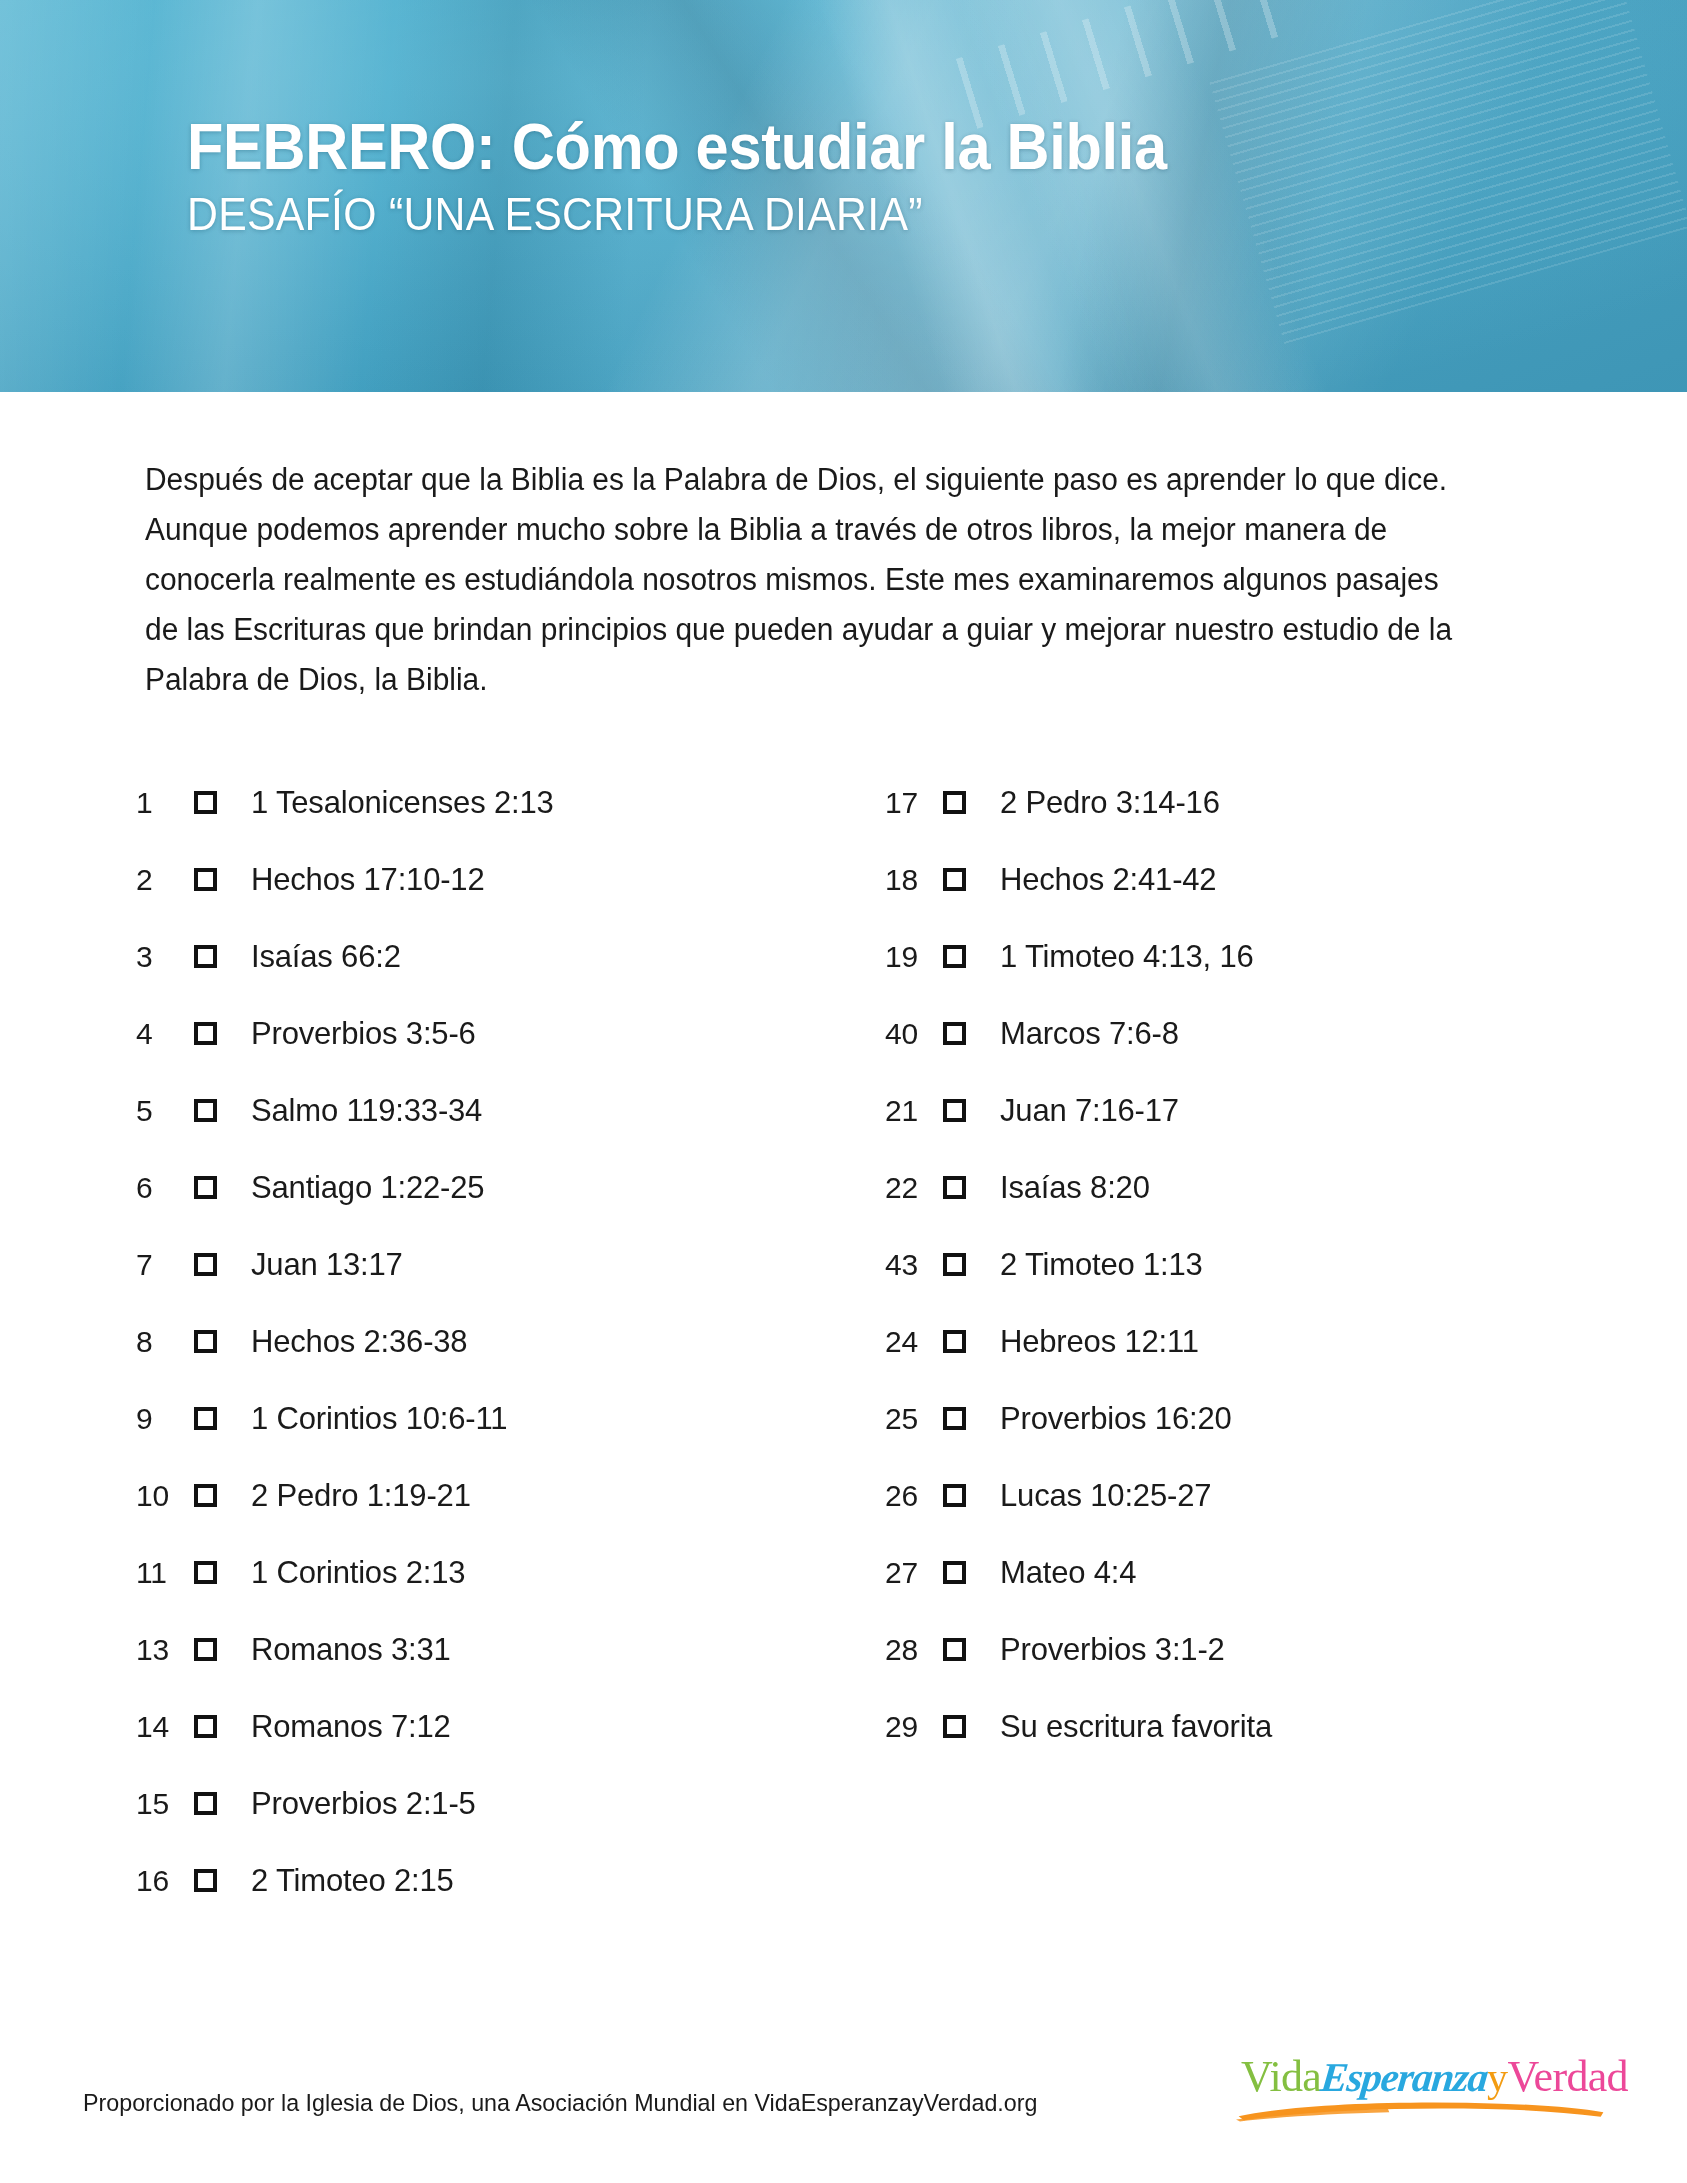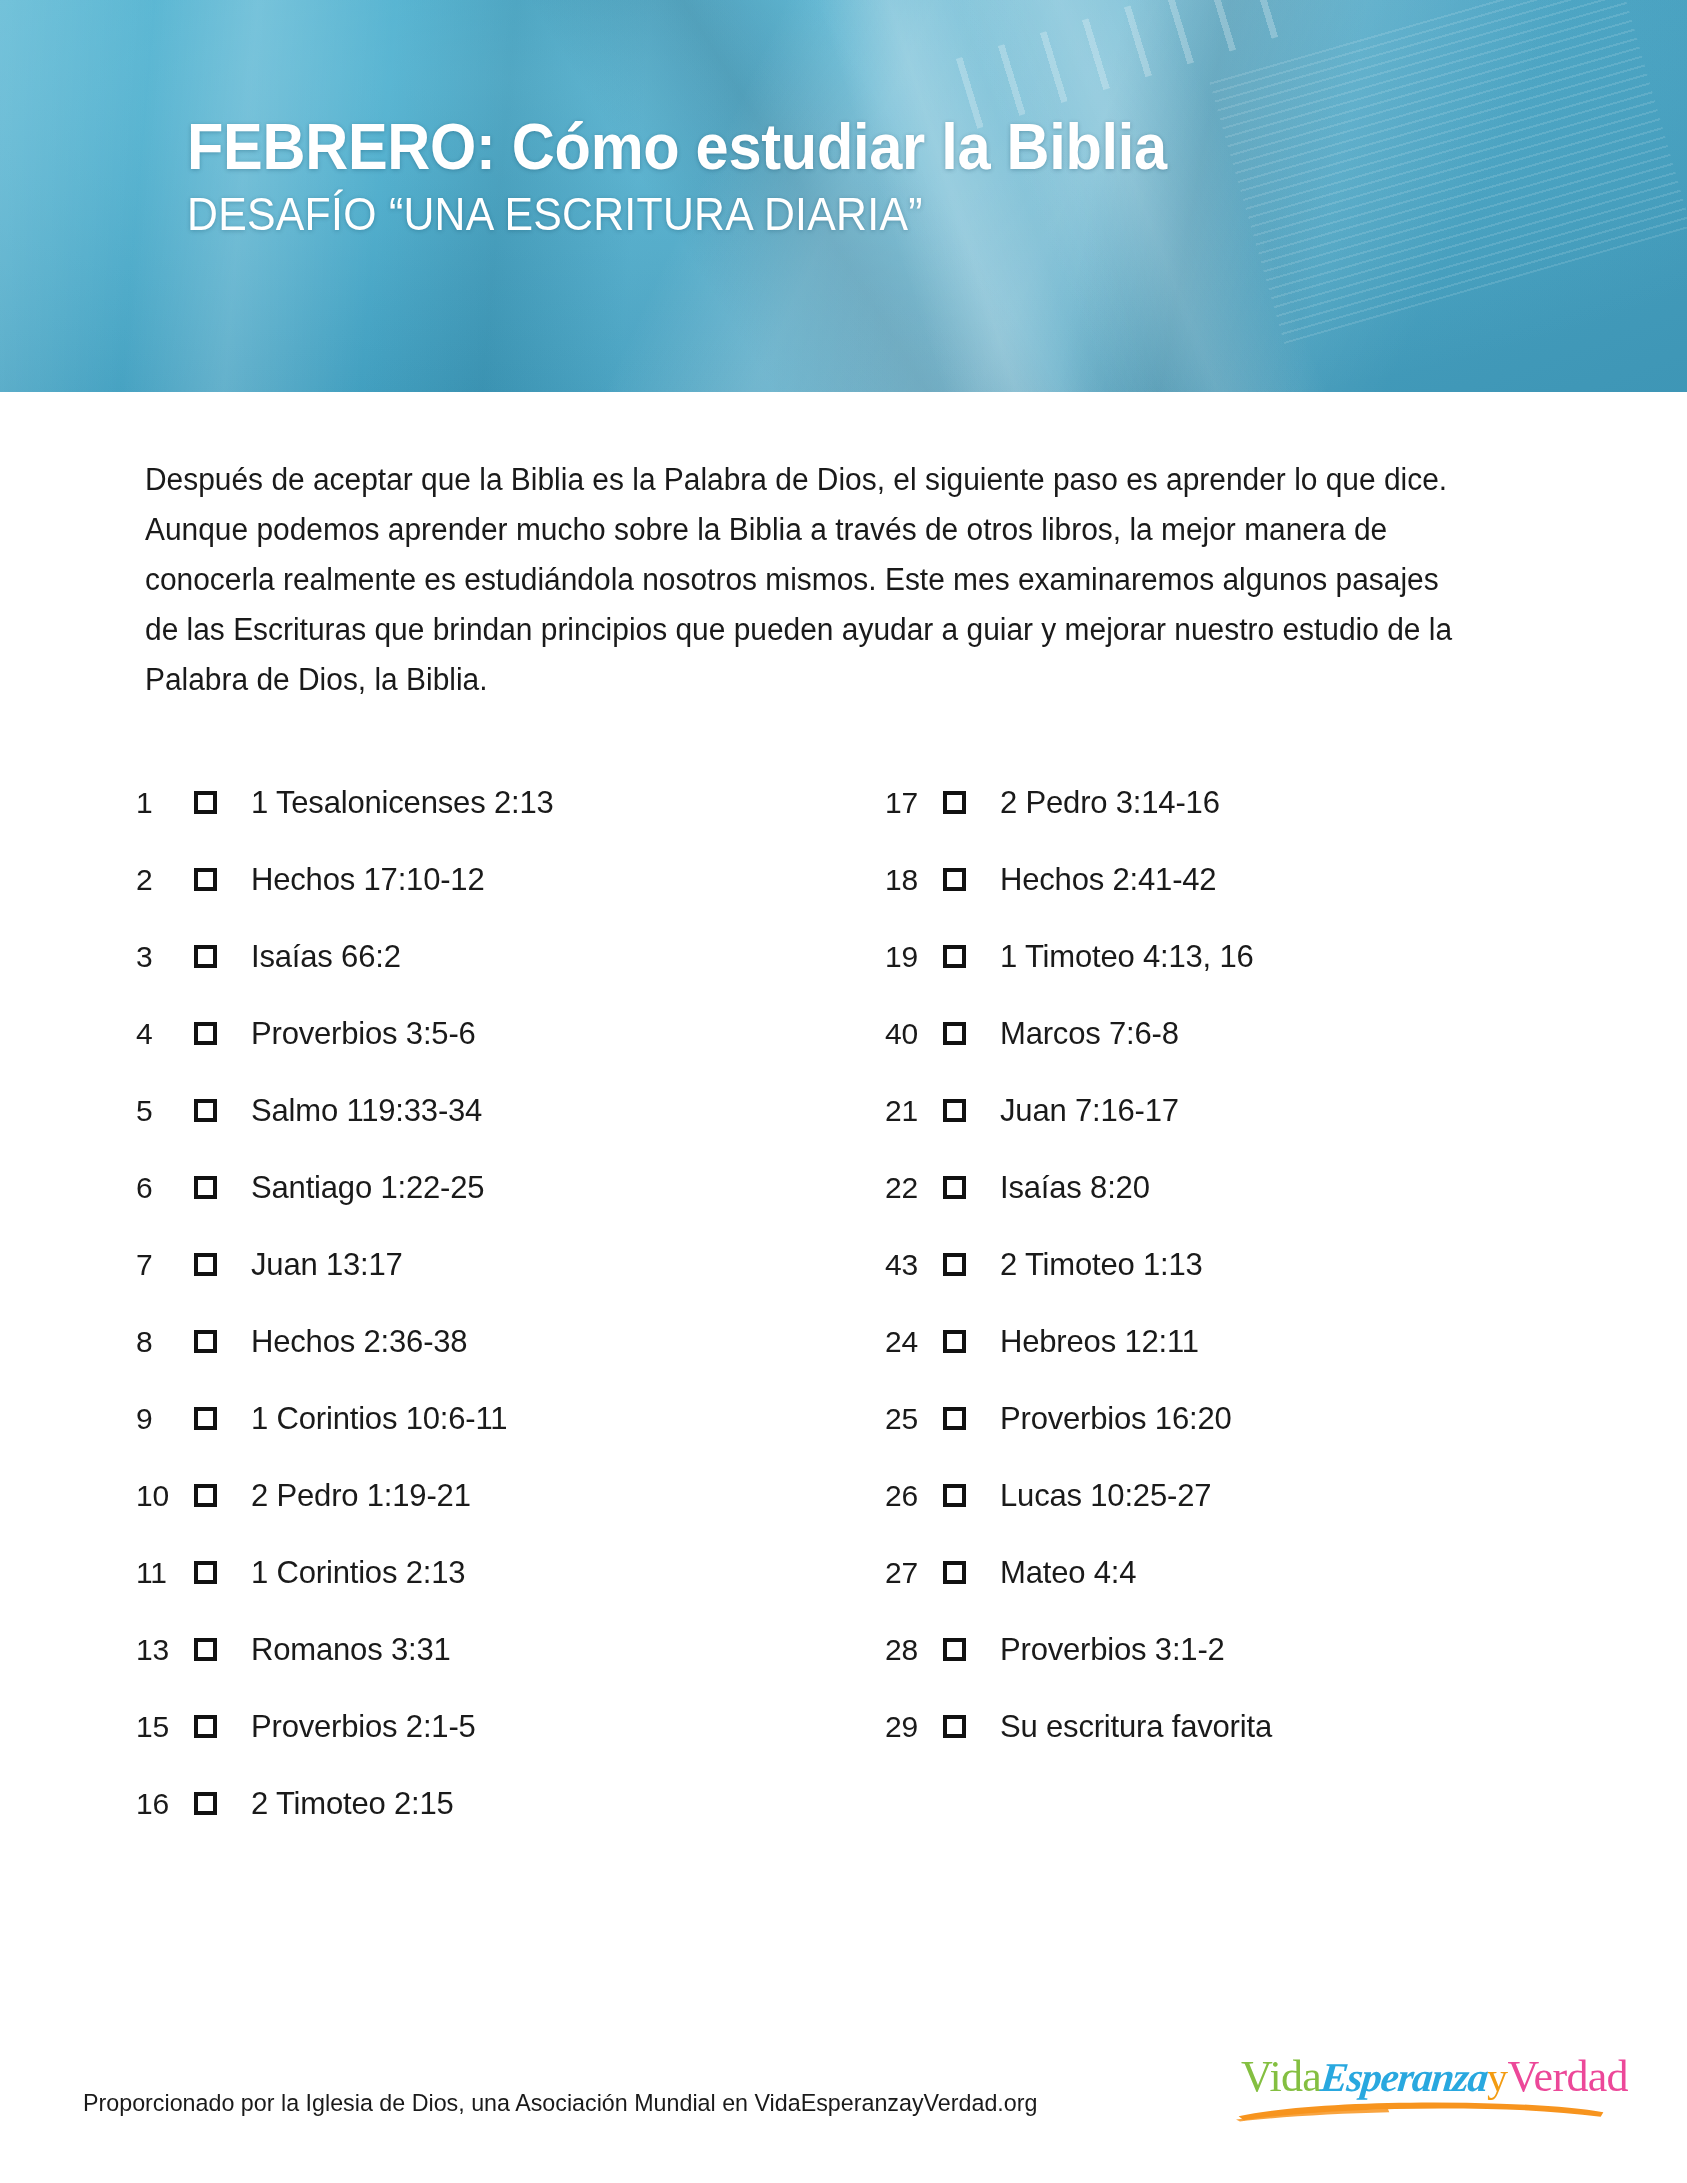--- a/index.html
+++ b/index.html
@@ -307,20 +307,25 @@
         <span class="row-num">11</span>
         <span class="row-box"></span>
         <span class="row-label">1 Corintios 2:13</span>
       </div>
       <div class="row">
         <span class="row-num">13</span>
         <span class="row-box"></span>
         <span class="row-label">Romanos 3:31</span>
       </div>
       <div class="row">
+        <span class="row-num">14</span>
+        <span class="row-box"></span>
+        <span class="row-label">Romanos 7:12</span>
+      </div>
+      <div class="row">
         <span class="row-num">15</span>
         <span class="row-box"></span>
         <span class="row-label">Proverbios 2:1-5</span>
       </div>
       <div class="row">
         <span class="row-num">16</span>
         <span class="row-box"></span>
         <span class="row-label">2 Timoteo 2:15</span>
       </div>
     </div>

